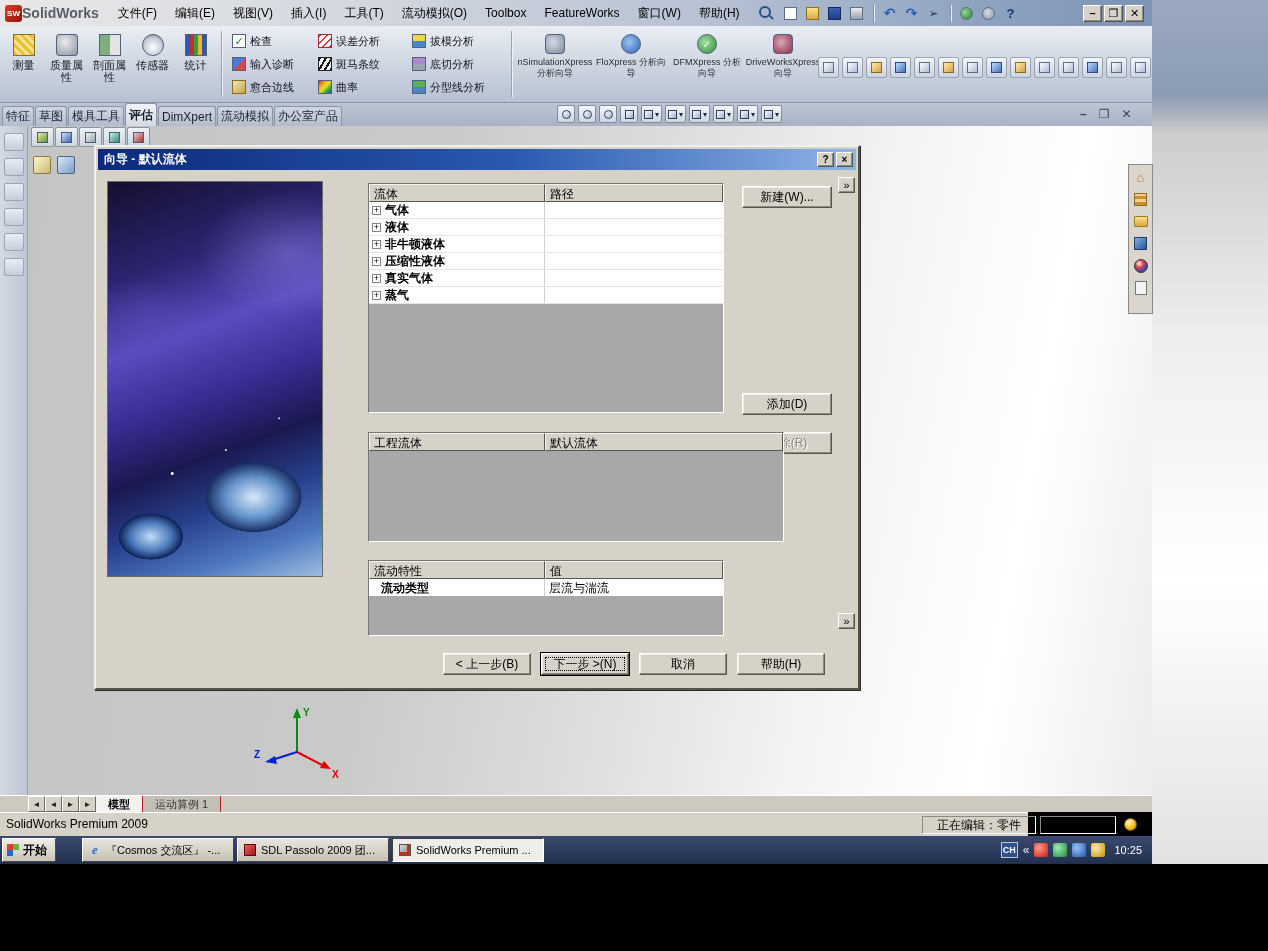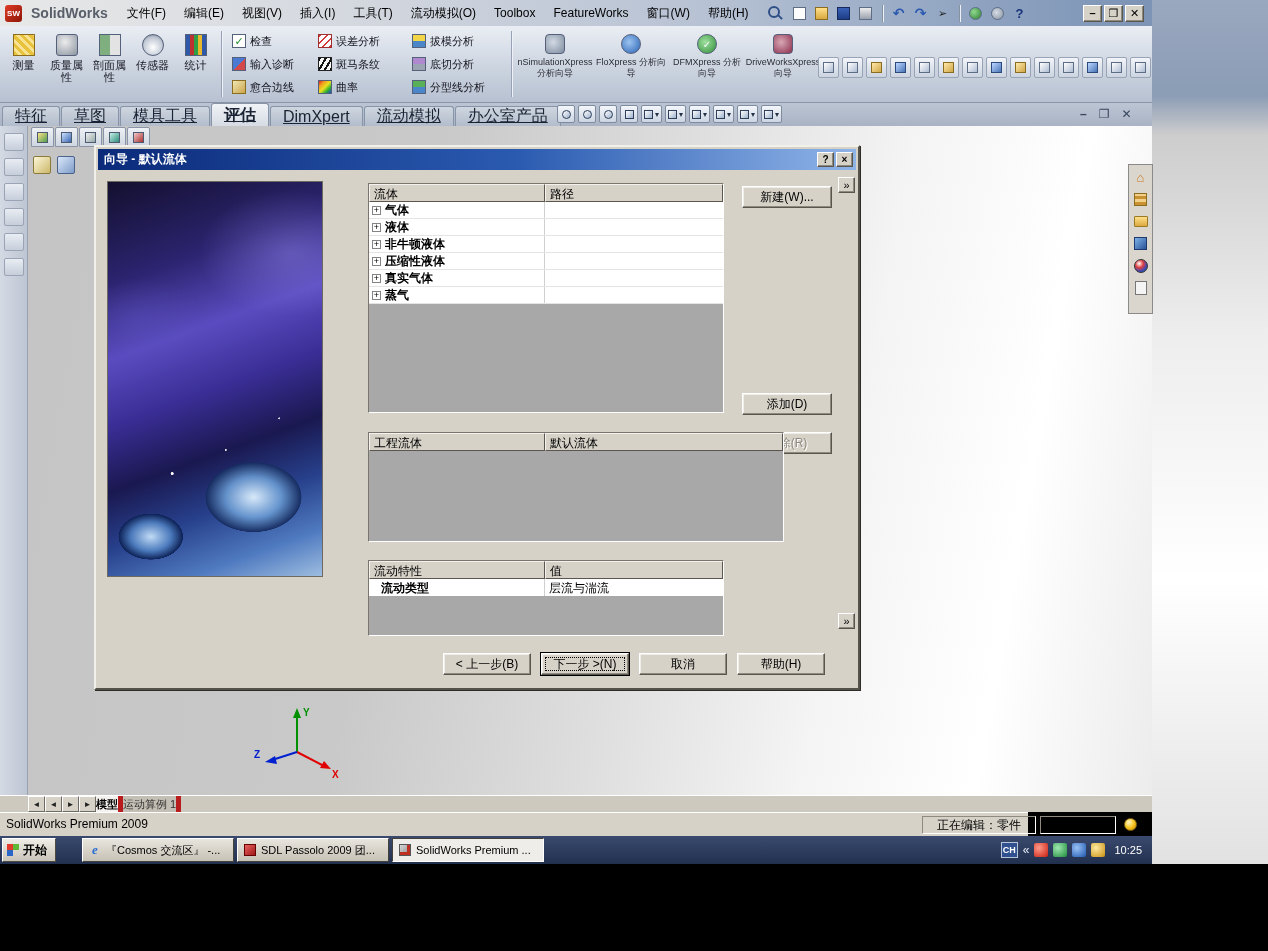--- a/index.html
+++ b/index.html
@@ -8,21 +8,21 @@
   .screen { position:relative; width:1268px; height:951px; background:#000; overflow:hidden; font-size:12px; color:#000; }
 
   
   .desktop-band { position:absolute; left:1152px; top:0; width:116px; height:864px;
     background:linear-gradient(180deg,#9aa8bf 0px,#8b9cb5 95px,#cdcdcd 135px,#ededed 330px,#ffffff 580px,#e2e2e2 864px); }
 
   
   .titlebar { position:absolute; left:0; top:0; width:1152px; height:26px;
     background:linear-gradient(90deg,#e8e8e8,#d4d8df 30%,#b6c1d3 62%,#90a4c1 84%,#7c93b5);
     display:flex; align-items:center; }
-  .logo { display:flex; align-items:center; gap:9px; padding:0 10px 0 5px; }
+  .logo { display:flex; align-items:center; gap:0; padding:0 10px 0 5px; }
   .logo-mark { width:17px; height:17px; border-radius:3px; background:linear-gradient(135deg,#e03b24,#8d1608);
     color:#fff; font-size:8px; font-weight:bold; display:flex; align-items:center; justify-content:center; }
   .logo-mark::before{content:"SW";}
   .logo-text { font-size:14px; font-weight:bold; color:#585f69; }
   .menubar { display:flex; height:100%; align-items:center; }
   .menu-item { padding:0 9px; font-size:12px; line-height:26px; cursor:default; white-space:nowrap; }
   .search-btn { width:20px; height:20px; margin:0 6px; position:relative; }
   .search-btn::before { content:""; position:absolute; left:4px; top:3px; width:8px; height:8px; border:2px solid #2e4f86; border-radius:50%; }
   .search-btn::after { content:""; position:absolute; left:13px; top:13px; width:6px; height:2px; background:#2e4f86; transform:rotate(45deg); }
   .tb-quick { display:flex; align-items:center; gap:2px; }
@@ -78,22 +78,22 @@
   .i-drivex{background:radial-gradient(circle at 40% 40%,#d8a8b4,#8c2e4e);border-radius:4px;}
   .ribbon-right { position:absolute; left:818px; top:31px; display:flex; gap:3px; }
   .ri { width:21px; height:21px; background:linear-gradient(180deg,#f2f5f9,#ccd4e0); border:1px solid #98a4b6; border-radius:2px; display:flex; align-items:center; justify-content:center; }
   .ri i { width:11px; height:11px; border:1px solid #5d6d86; background:linear-gradient(135deg,#fff,#aebdd2); }
   .ri:nth-child(3n) i { background:linear-gradient(135deg,#ffe9a8,#d0a648); border-color:#8a6d1f; }
   .ri:nth-child(4n) i { background:linear-gradient(135deg,#bcd8ff,#4a74b8); border-color:#2c4a7c; }
 
   
   .tabrow { position:absolute; left:0; top:103px; width:1152px; height:23px;
     background:linear-gradient(180deg,#bcc5d4,#a9b3c4); display:flex; align-items:flex-end; padding-left:2px; }
-  .tab { height:20px; padding:0 12px; display:flex; align-items:center; font-size:16px; color:#1a2333; white-space:nowrap;
-    background:linear-gradient(180deg,#cfd6e0,#b2bccb); border:1px solid #8894a8; border-bottom:none; border-radius:3px 3px 0 0; margin-right:1px;text-decoration:underline; }
+  .tab { height:20px; padding:0 3px; display:flex; align-items:center; font-size:12px; color:#1a2333; white-space:nowrap;
+    background:linear-gradient(180deg,#cfd6e0,#b2bccb); border:1px solid #8894a8; border-bottom:none; border-radius:3px 3px 0 0; margin-right:1px; }
   .tab.active { height:23px; background:linear-gradient(180deg,#f0f3f7,#d6dbe4); font-weight:bold; }
   .view-tools { position:absolute; left:557px; top:105px; display:flex; gap:3px; }
   .vt { height:18px; min-width:18px; padding:0 2px; background:linear-gradient(180deg,#f4f7fb,#ccd5e2); border:1px solid #7f8ca0; border-radius:2px; display:flex; align-items:center; justify-content:center; }
   .vt i { width:9px; height:9px; border:1px solid #2c3e5c; background:linear-gradient(135deg,#fff,#9fb2cc); display:block; }
   .vt.round i { border-radius:50%; }
   .vt.dd::after { content:"▾"; font-size:8px; margin-left:2px; color:#24324a; }
   .doc-buttons { position:absolute; left:1080px; top:107px; display:flex; gap:12px; font-weight:bold; color:#39465c; font-size:12px; }
   .doc-buttons span { cursor:default; }
 
   
@@ -160,21 +160,21 @@
     box-shadow:inset -1px -1px 0 #8e8a80, inset 1px 1px 0 #f0eee8; font-size:12px; display:flex; align-items:center; justify-content:center; }
   .btn.disabled { color:#8e8a80; text-shadow:1px 1px 0 #fff; }
   .btn.default { outline:1px solid #000; }
   .btn.default::after { content:""; position:absolute; inset:3px; border:1px dotted #000; }
   .chev { position:absolute; width:17px; height:16px; background:#d6d2c8; border:1px solid; border-color:#fff #5a564e #5a564e #fff;
     box-shadow:inset -1px -1px 0 #8e8a80; font-size:11px; line-height:14px; text-align:center; }
 
   
   .sheet-tabs { position:absolute; left:0; top:795px; width:1152px; height:17px; background:#cec9bf; border-top:1px solid #fff; display:flex; align-items:stretch; padding-left:28px; }
   .st-arr { width:17px; background:#d6d2c8; border:1px solid; border-color:#fff #6e6a62 #6e6a62 #fff; font-size:8px; display:flex; align-items:center; justify-content:center; color:#222; }
-  .sheet-tab { padding:0 0; font-size:11px; display:flex; align-items:center; border-right:5px solid #b91c1c; background:#c4bfb4; color:#333; white-space:nowrap; }
+  .sheet-tab { padding:0 12px; font-size:11px; display:flex; align-items:center; border-right:1px solid #b91c1c; background:#c4bfb4; color:#333; white-space:nowrap; }
   .sheet-tab.active { background:#f4f2ee; color:#000; font-weight:bold; }
   .statusbar { position:absolute; left:0; top:812px; width:1028px; height:24px; background:#d6d2c8; border-top:1px solid #fff; font-size:12px;padding-left:40px; }
   .sb-left { position:absolute; left:6px; top:4px; }
   .sb-panel { position:absolute; top:3px; height:18px; border:1px solid; border-color:#8e8a80 #fff #fff #8e8a80; display:flex; align-items:center; justify-content:center; font-size:12px; }
   .sb-edit { left:922px; width:114px; }
   .sb-empty { left:1040px; width:76px; }
   .sb-ball { position:absolute; left:1124px; top:5px; width:13px; height:13px; border-radius:50%;
     background:radial-gradient(circle at 35% 30%,#fff6c0,#f4c018 55%,#c07808); border:1px solid #8a6a10; }
 
   .taskbar { position:absolute; left:0; top:836px; width:1152px; height:28px;

